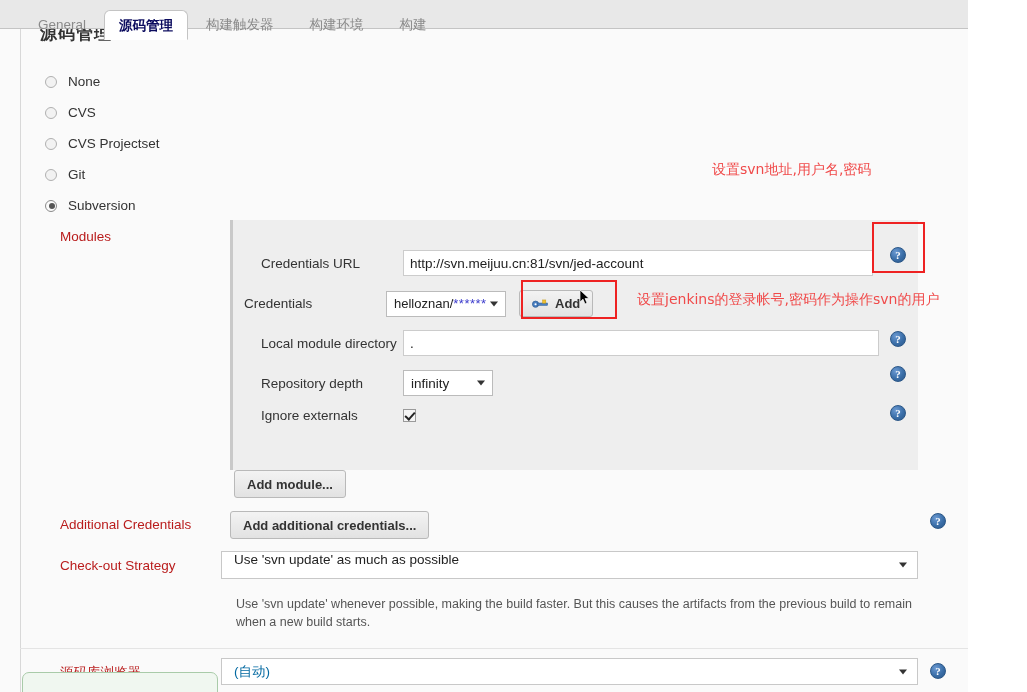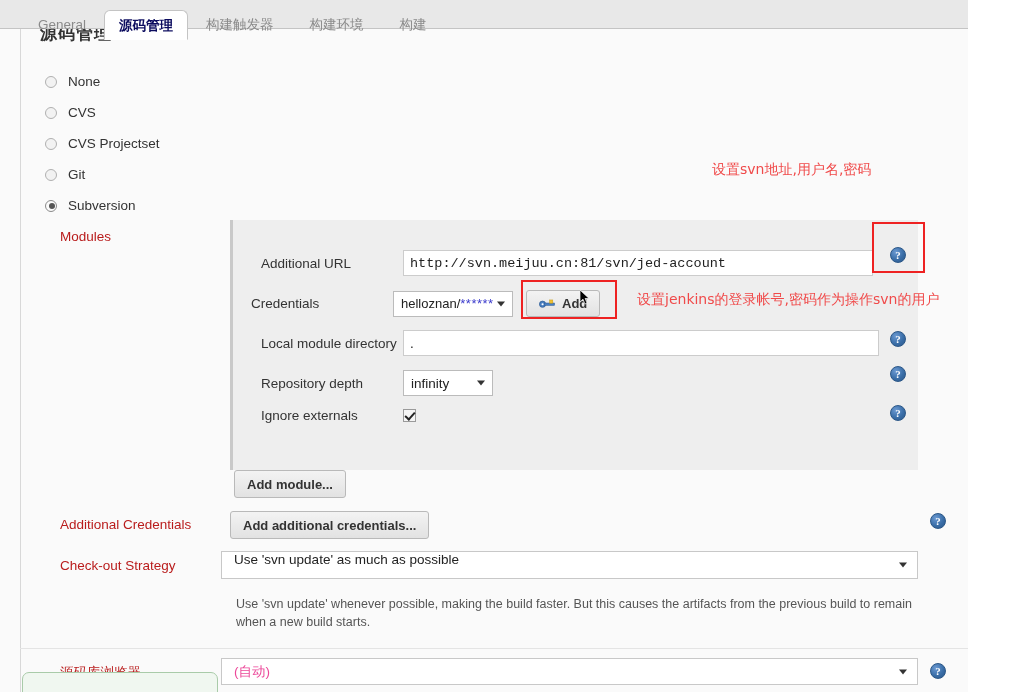--- a/index.html
+++ b/index.html
@@ -198,21 +198,21 @@
   .desc {
     position: absolute; left: 236px; top: 595px; width: 690px;
     font-size: 12.5px; color: #555; line-height: 18px;
   }
 
   
   .browser-sel {
     position: absolute; left: 221px; top: 658px;
     width: 697px; height: 27px;
     border: 1px solid #c8c8c8; background: #fff;
-    font-size: 13.5px; color: #ec4899;
+    font-size: 13.5px; color: #0369a1;
     display:flex; align-items:center; padding: 0 24px 0 12px;
     cursor:pointer;
   }
   .tooltip-green {
     position: absolute; left: 22px; top: 672px;
     width: 196px; height: 40px;
     background: #f0f7f0;
     border: 1px solid #a9cba9;
     border-radius: 7px;
     z-index: 30;
@@ -264,25 +264,25 @@
       <span class="radio checked"></span>
       <span class="radio-label">Subversion</span>
     </div>
   </div>
 
   <div class="label-left" style="left:60px; top:229px;">Modules</div>
 
   <div class="modules-panel">
 
     <div class="mrow" style="left:28px; top:30px;">
-      <span class="mlabel" style="width:142px;">Additional URL</span>
-      <input class="txt" style="width: 470px; font-family: Liberation Mono, monospace;" value="http://svn.meijuu.cn:81/svn/jed-account">
-    </div>
-
-    <div class="mrow" style="left:18px; top:70px;justify-content:center;">
+      <span class="mlabel" style="width:142px;">Credentials URL</span>
+      <input class="txt" style="width: 470px;" value="http://svn.meijuu.cn:81/svn/jed-account">
+    </div>
+
+    <div class="mrow" style="left:11px; top:70px;justify-content:center;">
       <span class="mlabel" style="width:142px;">Credentials</span>
       <div class="sel" style="width:120px;">
         <span class="cred-val"><span>helloznan/</span><span class="pw">******</span></span>
         <span class="caret"></span>
       </div>
       <button class="btn" style="margin-left:13px;">
         <svg class="key-ico" viewBox="0 0 24 14">
           <circle cx="5" cy="8" r="4.4" fill="#4a7fc1" stroke="#2d5a92" stroke-width="1"></circle>
           <circle cx="5" cy="8" r="1.5" fill="#ffffff"></circle>
           <rect x="8" y="6.3" width="14" height="3.4" fill="#4a7fc1" stroke="#2d5a92" stroke-width="0.7"></rect>

